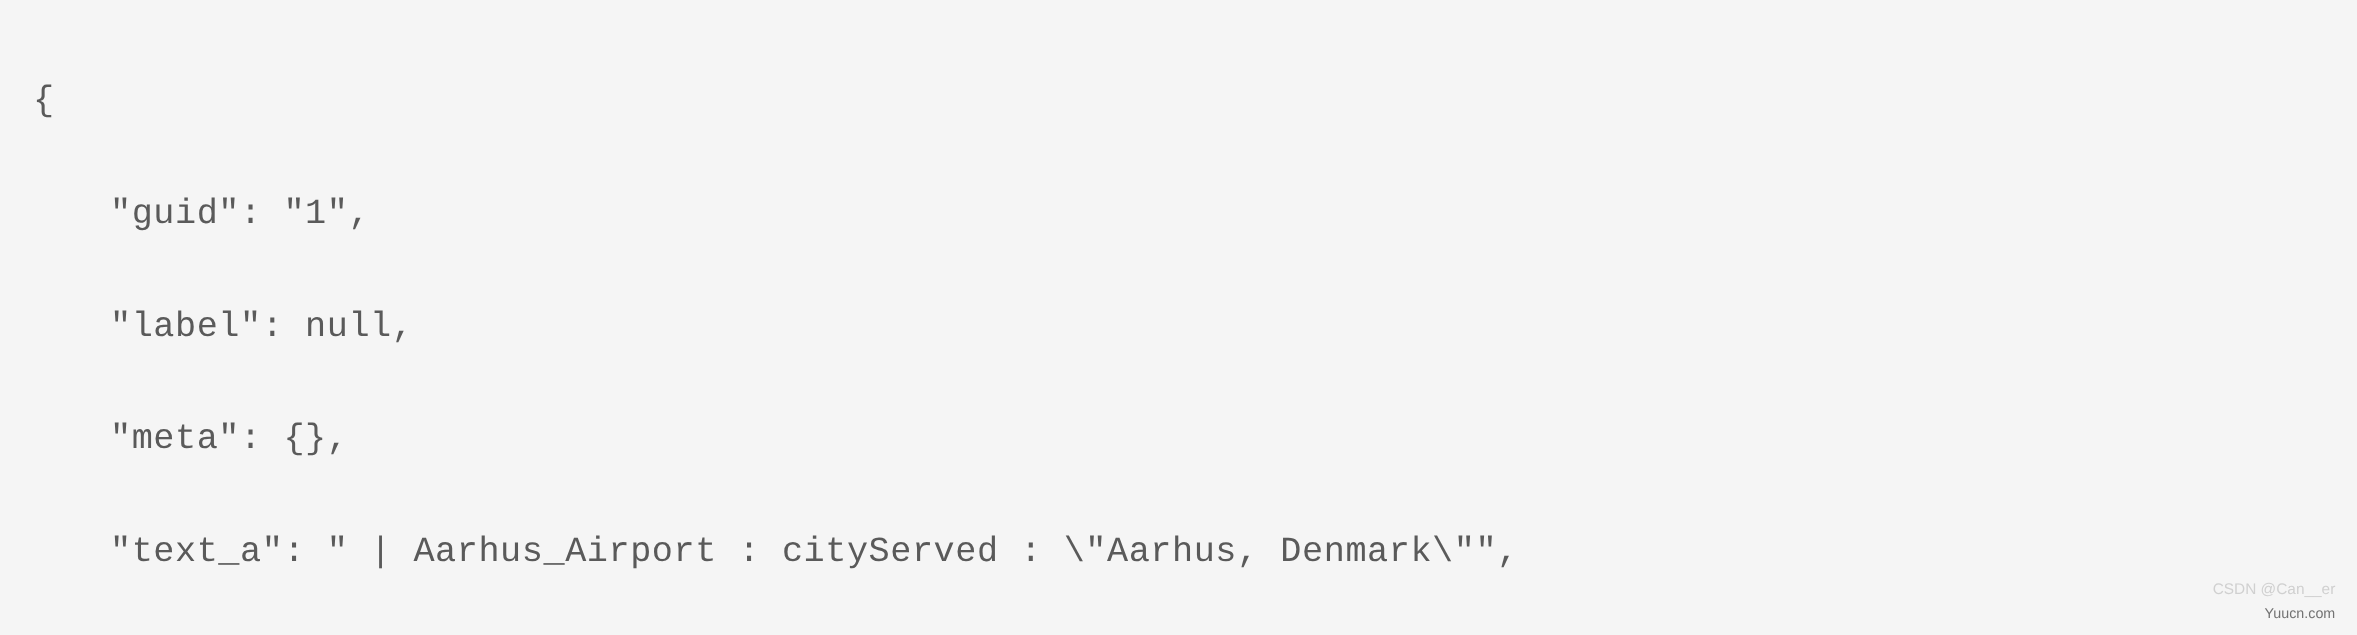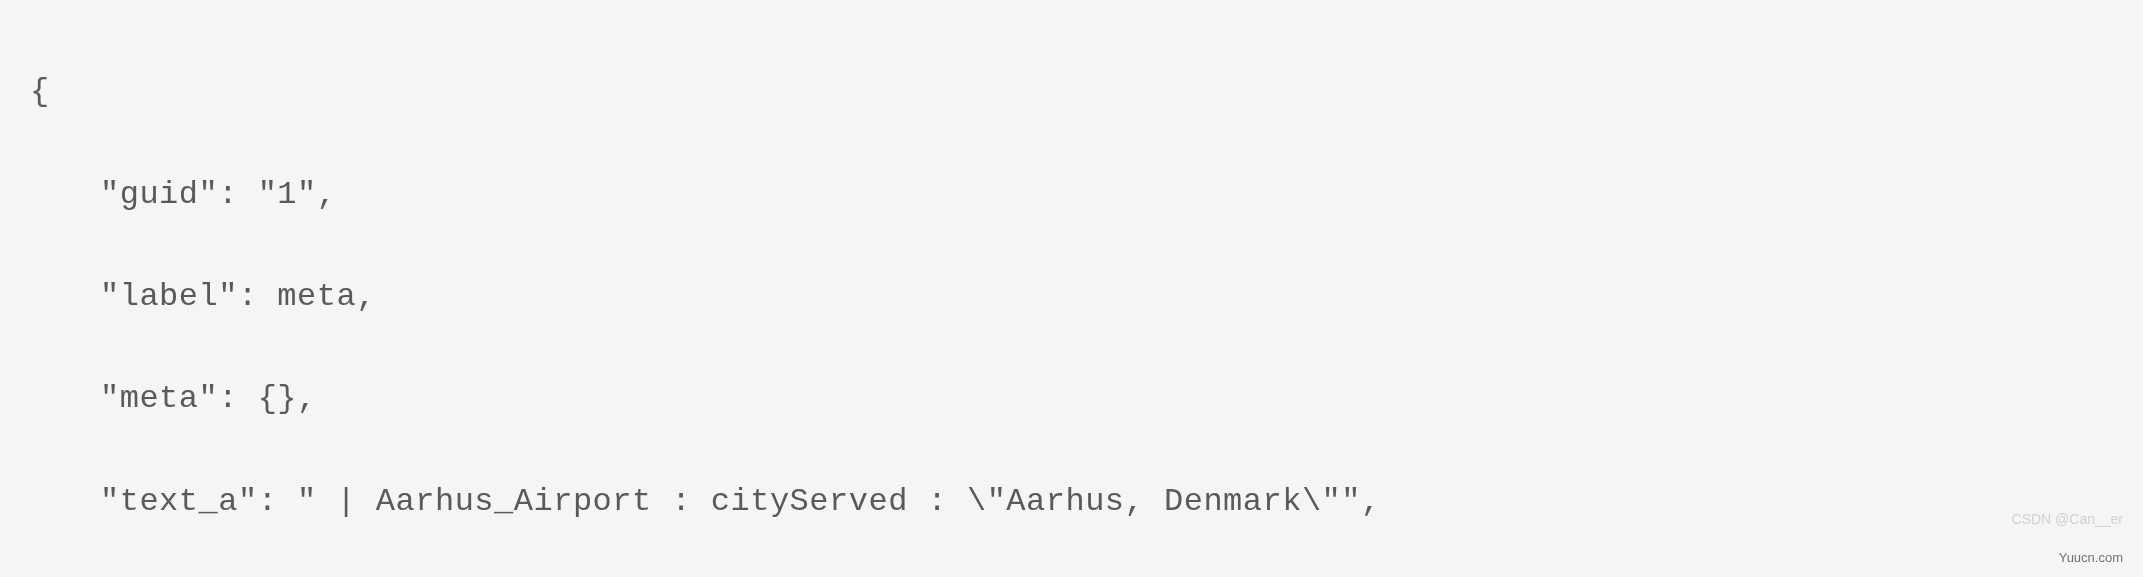--- a/index.html
+++ b/index.html
@@ -32,36 +32,36 @@
       position: absolute;
       right: 20px;
       bottom: 8px;
       text-align: right;
     }
     .watermark-csdn {
       font-family: Arial, sans-serif;
       font-size: 14px;
       color: #d0d0d0;
       display: block;
-      margin-bottom: 18px;
+      margin-bottom: 2px;
     }
     .watermark-yuucn {
       font-family: Arial, sans-serif;
       font-size: 13px;
       color: #737373;
       display: block;
     }
   </style>
 </head>
 <body>
 
 <div class="code-block">
 <span class="line"><span>{</span></span>
 <span class="line indent"><span>"guid"</span><span>: </span><span>"1"</span><span>,</span></span>
-<span class="line indent"><span>"label"</span><span>: </span><span>meta</span><span>,</span></span>
+<span class="line indent"><span>"label"</span><span>: </span><span>null</span><span>,</span></span>
 <span class="line indent"><span>"meta"</span><span>: </span><span>{}</span><span>,</span></span>
 <span class="line indent"><span>"text_a"</span><span>: </span><span>" | Aarhus_Airport : cityServed : \"Aarhus, Denmark\""</span><span>,</span></span>
 
 
 
 </div>
 
 <div class="watermark-group">
   <span class="watermark-csdn">CSDN @Can__er</span>
   <span class="watermark-yuucn">Yuucn.com</span>

